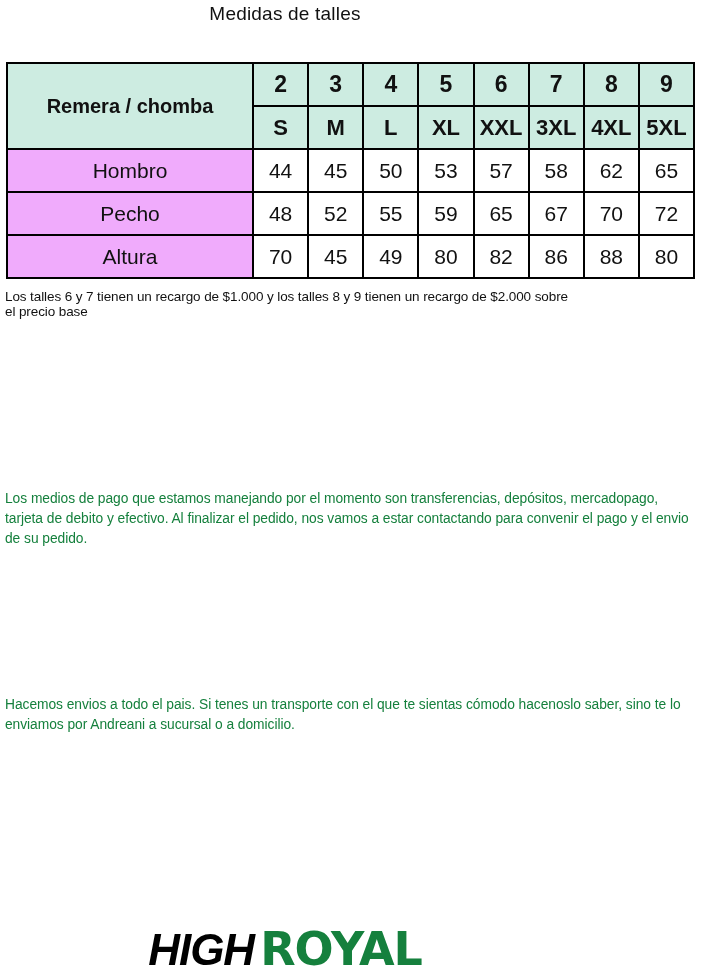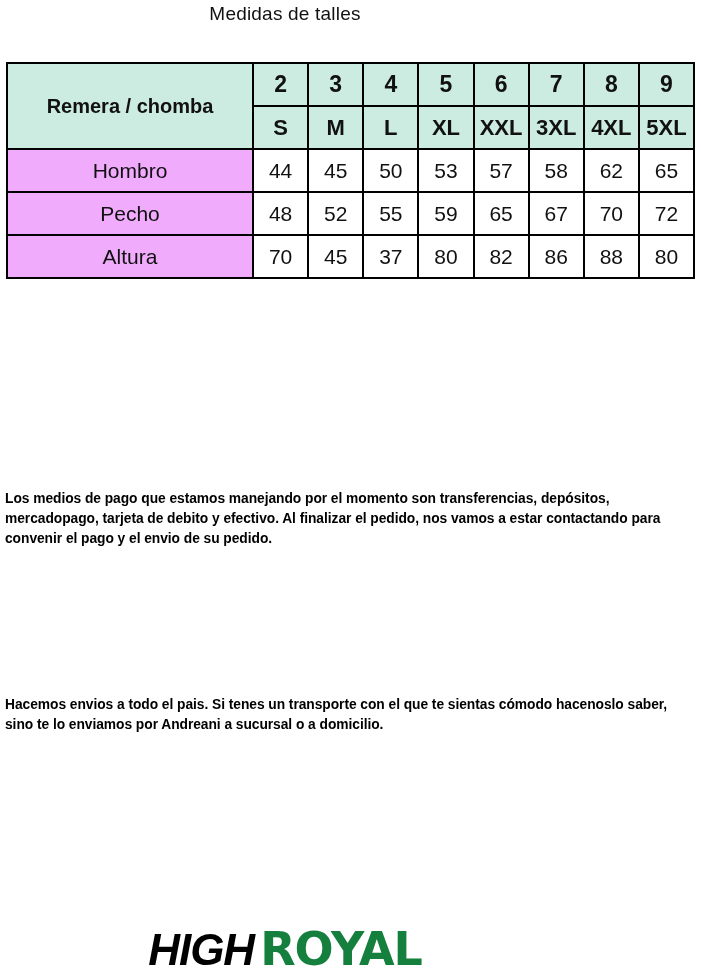--- a/index.html
+++ b/index.html
@@ -89,23 +89,22 @@
     letter-spacing: -0.1px;
   }
   #title-pago {
     position: absolute;
     left: 0; right: 0;
     top: 445px;
   }
   .para {
     font-size: 13.8px;
     line-height: 20px;
-    color: #000000;
+    color: #15803d;
     letter-spacing: -0.05px;
-    font-weight: bold;
   }
   #para-pago {
     position: absolute;
     left: 5px;
     top: 489px;
     width: 690px;
   }
   #title-envios {
     position: absolute;
     left: 0; right: 0;
@@ -192,31 +191,32 @@
           <td class="val">59</td>
           <td class="val">65</td>
           <td class="val">67</td>
           <td class="val">70</td>
           <td class="val">72</td>
         </tr>
         <tr>
           <td class="rowlabel">Altura</td>
           <td class="val">70</td>
           <td class="val">45</td>
-          <td class="val">37</td>
+          <td class="val">49</td>
           <td class="val">80</td>
           <td class="val">82</td>
           <td class="val">86</td>
           <td class="val">88</td>
           <td class="val">80</td>
         </tr>
       </tbody>
     </table>
   </div>
 
+  <div class="note">Los talles 6 y 7 tienen un recargo de $1.000 y los talles 8 y 9 tienen un recargo de $2.000 sobre el precio base</div>
 
   <div class="para" id="para-pago">Los medios de pago que estamos manejando por el momento son transferencias, depósitos, mercadopago, tarjeta de debito y efectivo. Al finalizar el pedido, nos vamos a estar contactando para convenir el pago y el envio de su pedido.</div>
 
   <div class="para" id="para-envios">Hacemos envios a todo el pais. Si tenes un transporte con el que te sientas cómodo hacenoslo saber, sino te lo enviamos por Andreani a sucursal o a domicilio.</div>
 
   <div class="logo">
     <span class="high">HIGH</span><span class="royal">ROYAL</span>
   </div>
 
 </div>

